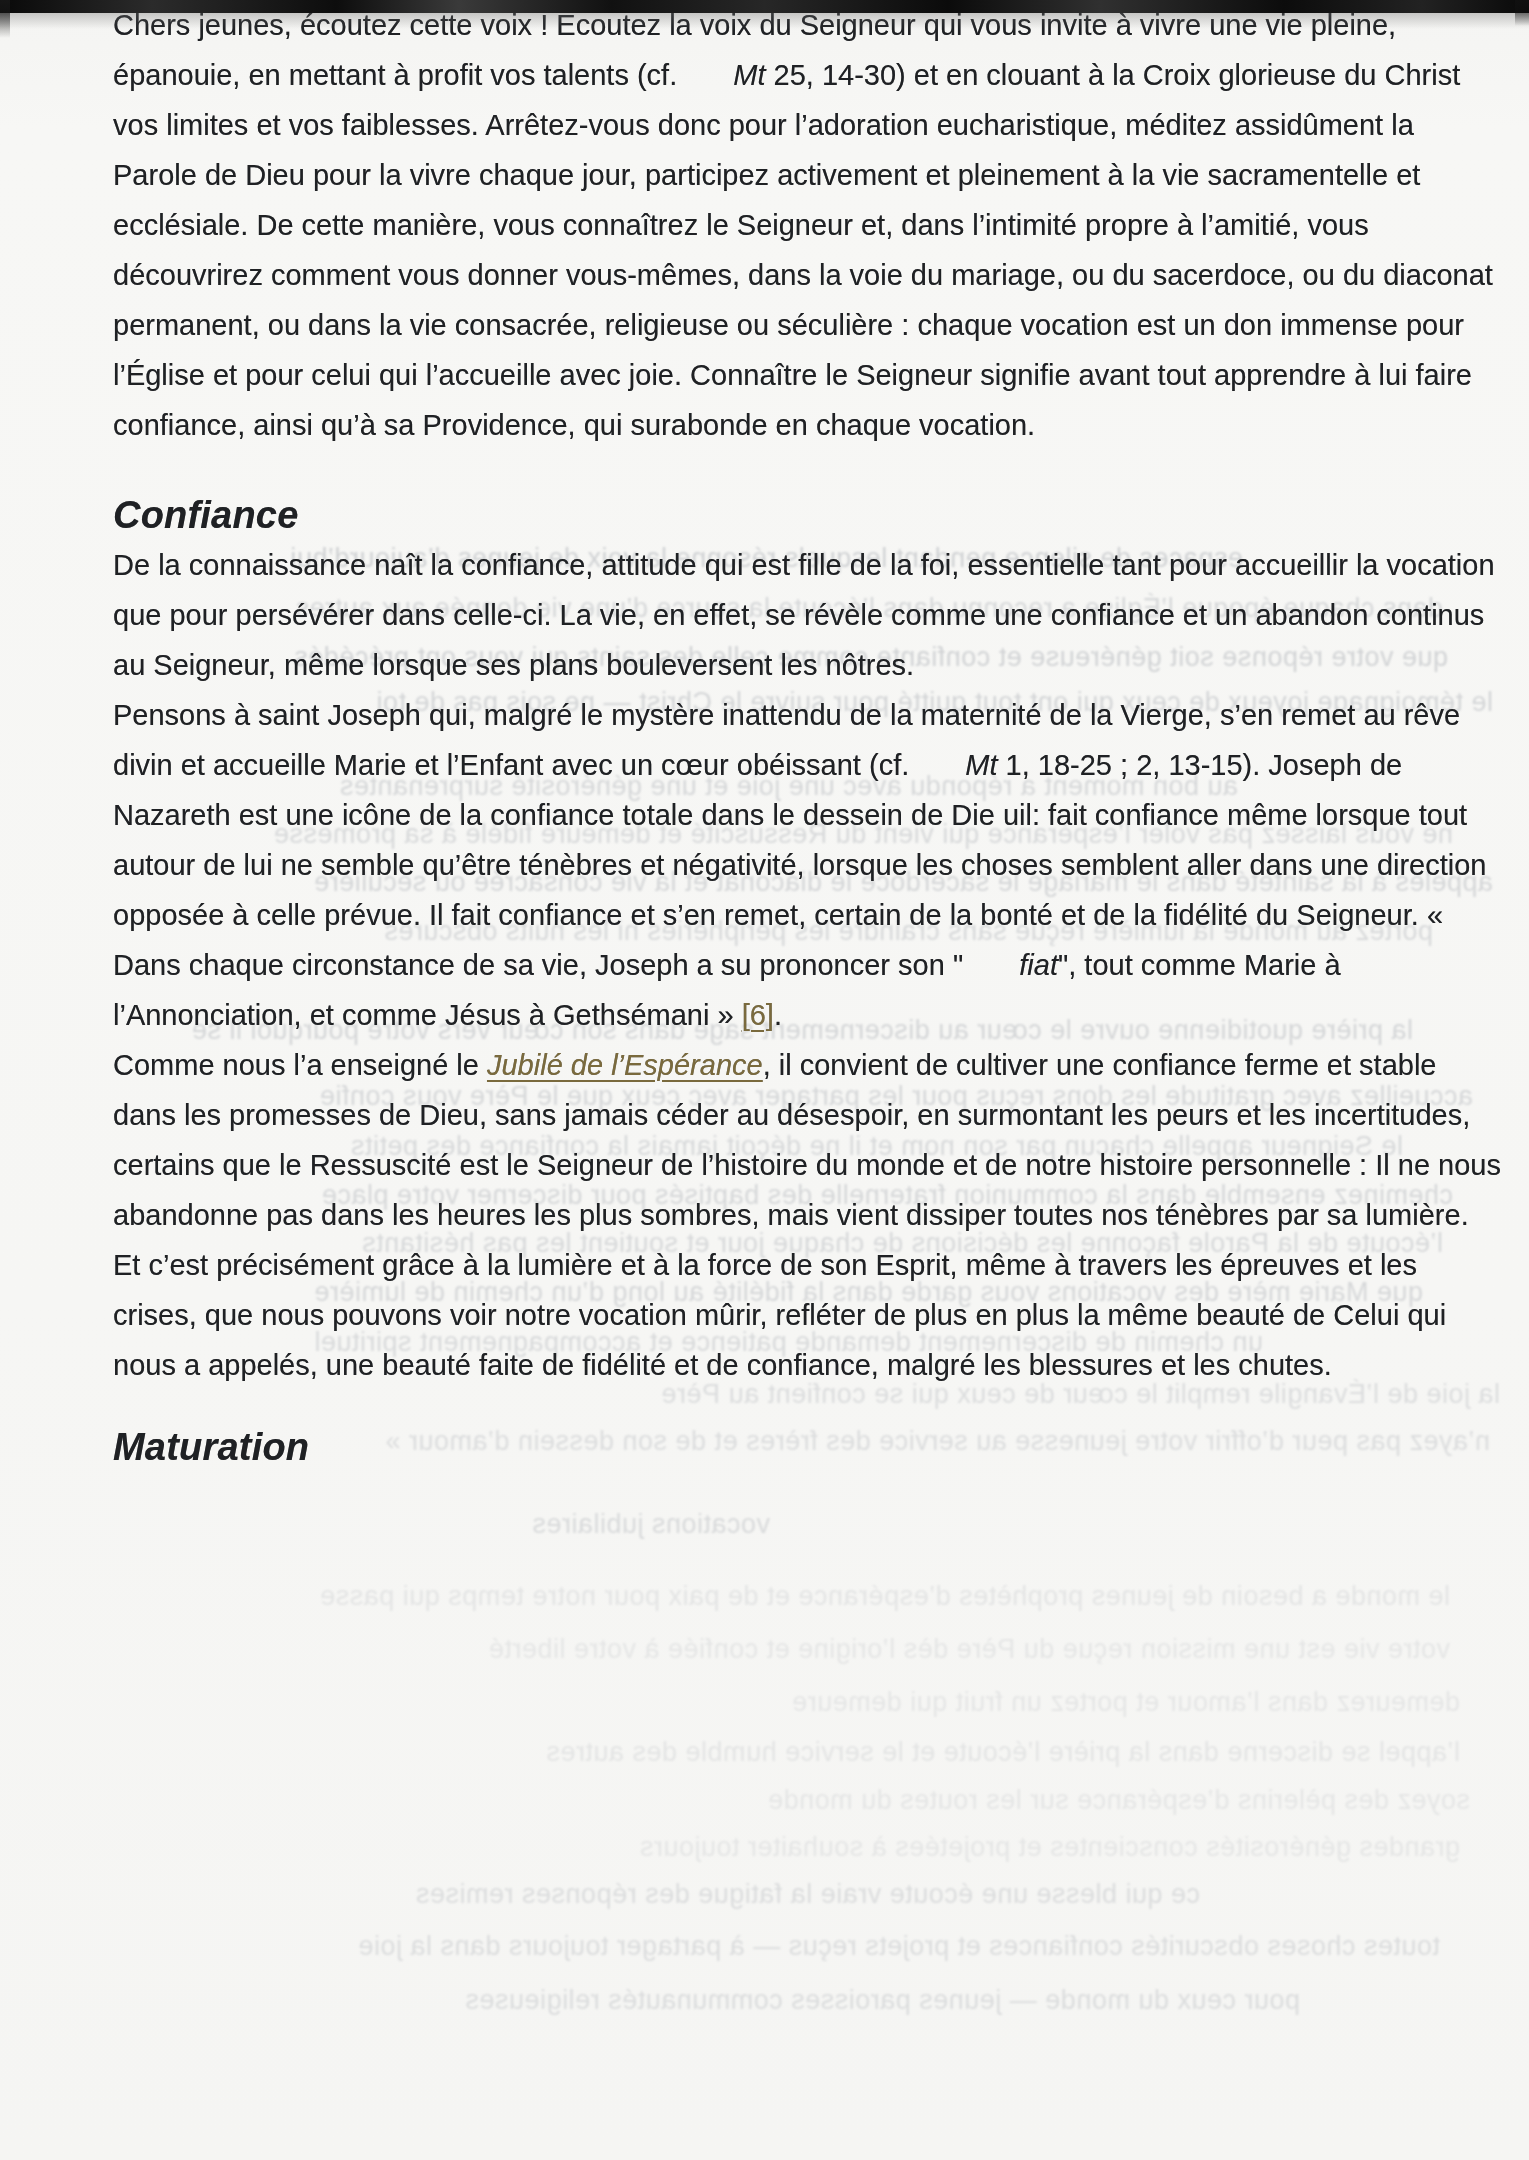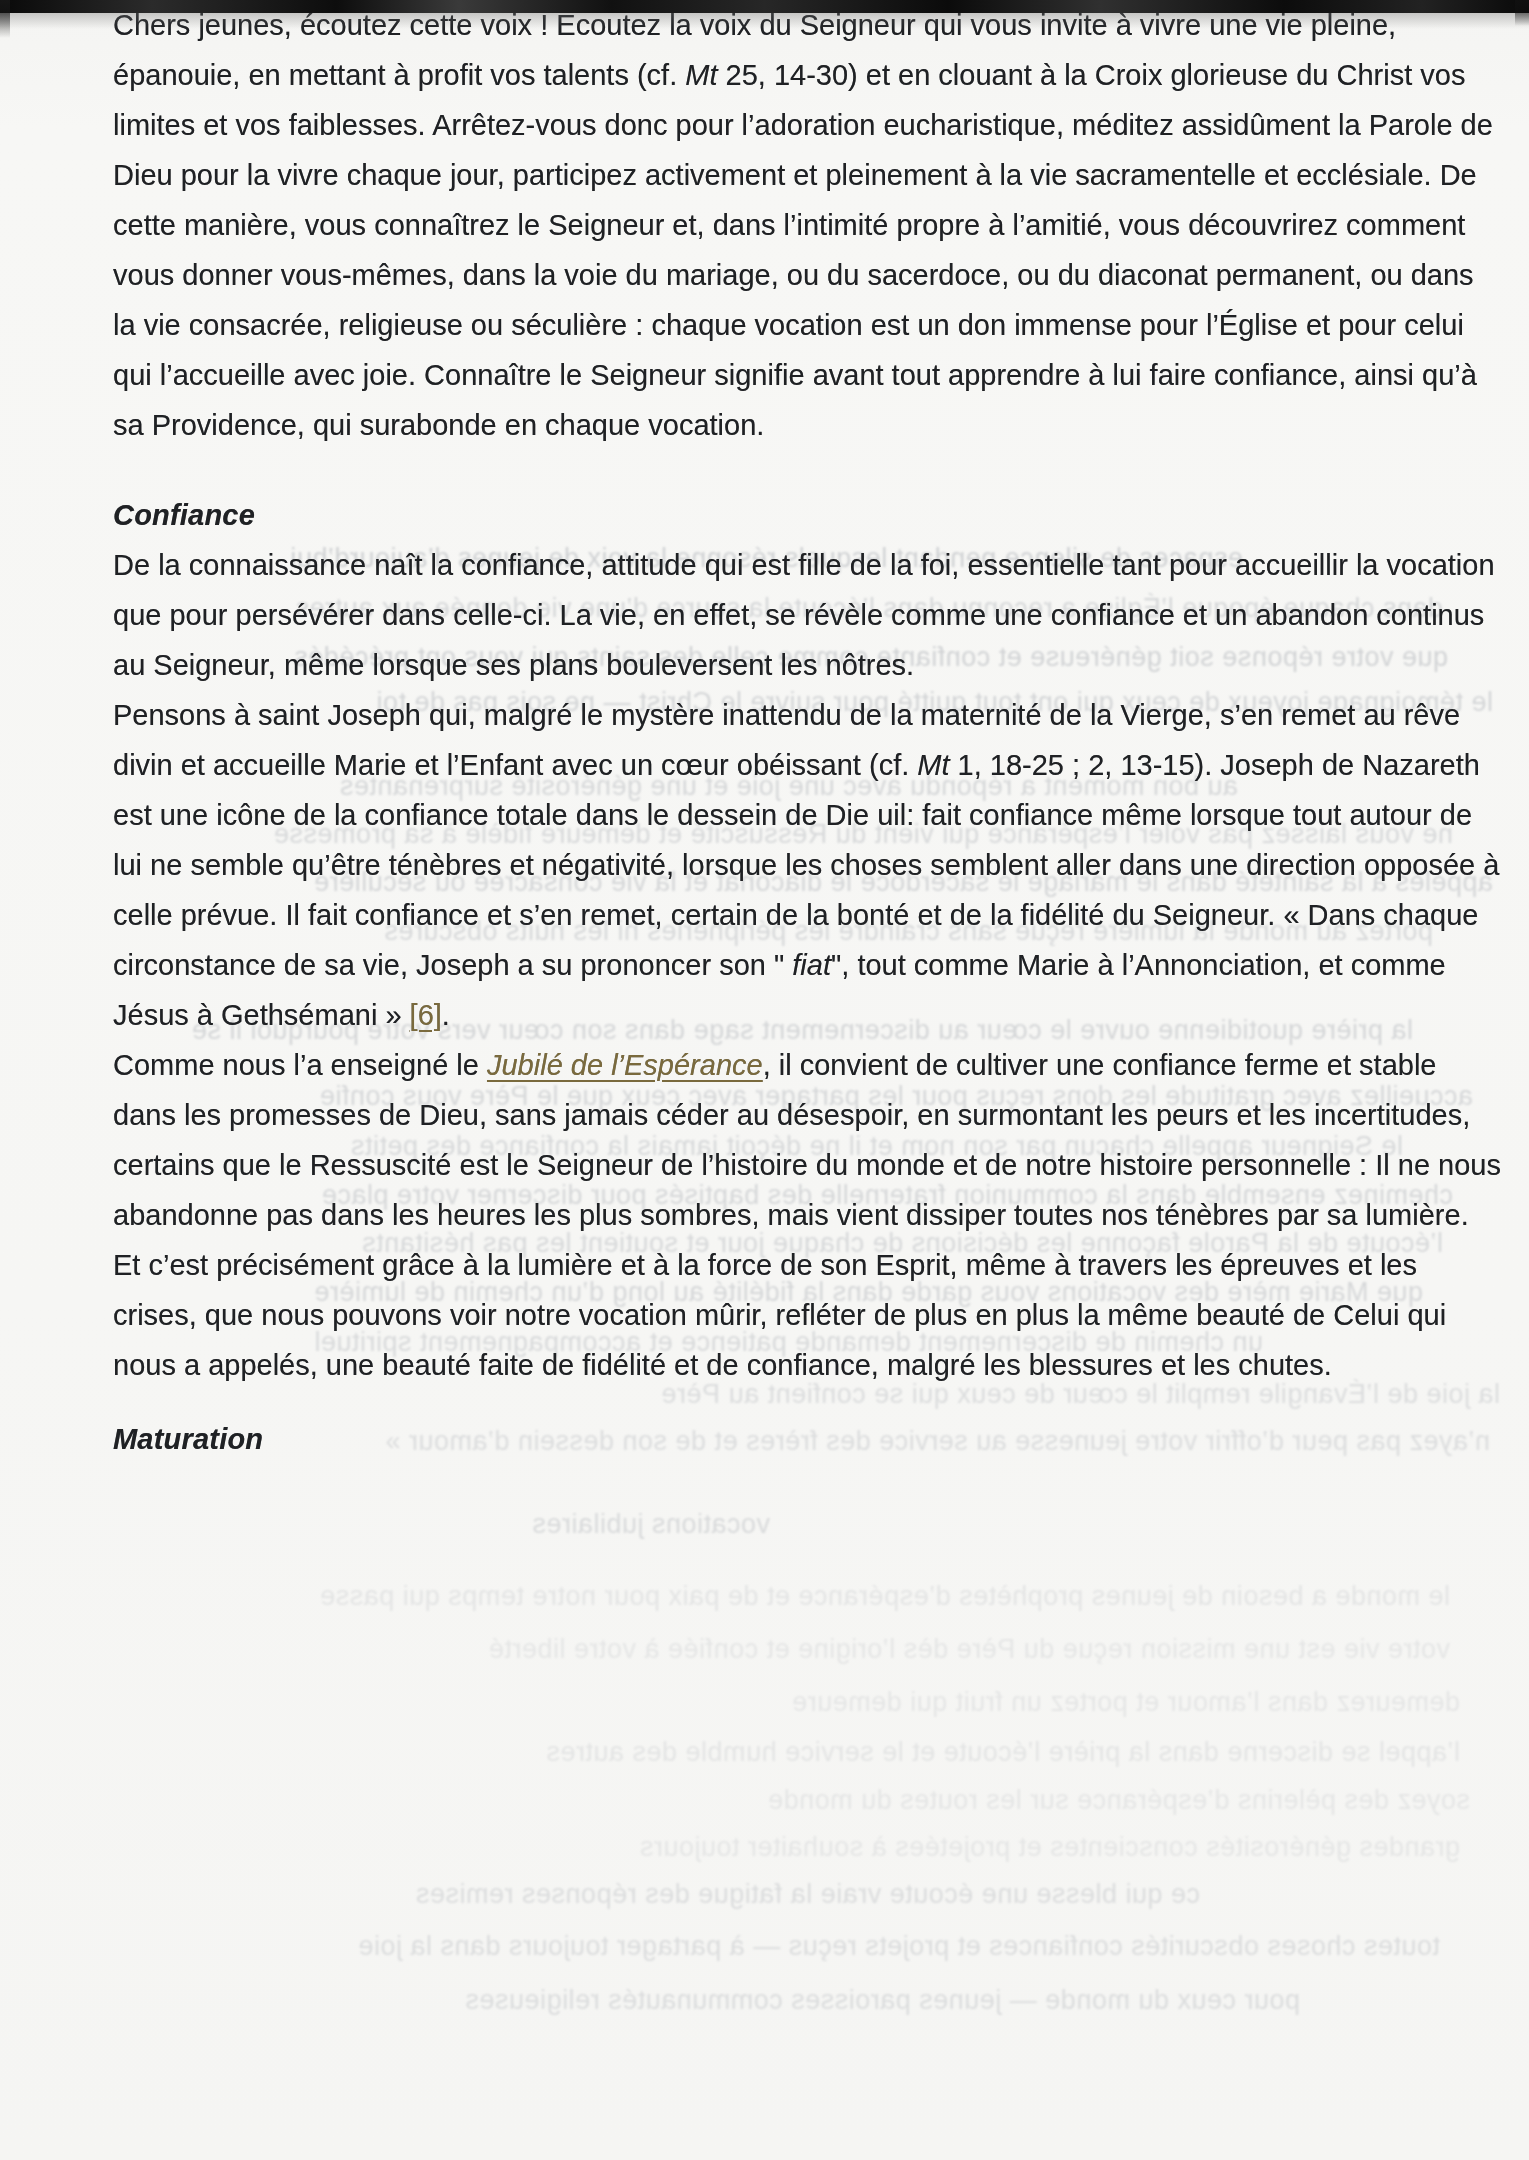--- a/index.html
+++ b/index.html
@@ -61,24 +61,24 @@
     text-shadow: 0 0 0.5px rgba(31,33,36,0.55);
   }
   p.para { margin: 0; }
   .p-intro      { margin-top: 152px; }
   .h-confiance  { margin-top: 40px; }
   .p-confiance  { margin-top: 35px; }
   .p-joseph     { margin-top: 31px; }
   .p-jubile     { margin-top: 29px; }
   .h-maturation { }
   h2.section-heading {
-    font-size: 29px; font-weight: bold; font-style: italic;
+    font-size: 38px; font-weight: bold; font-style: italic;
     margin-bottom: 0; line-height: 50px; letter-spacing: 0.2px;
   }
-  em.seg { font-style: italic; }
+  em.seg { font-style: italic; margin-left: 48px; }
   a.doc-link {
     color: #7a6a3d;
     text-decoration: underline;
     text-decoration-thickness: 2px;
     text-underline-offset: 5px;
     cursor: pointer;
   }
   a.italic-link { font-style: italic; margin-top: 24px; }
 </style>
 </head>

